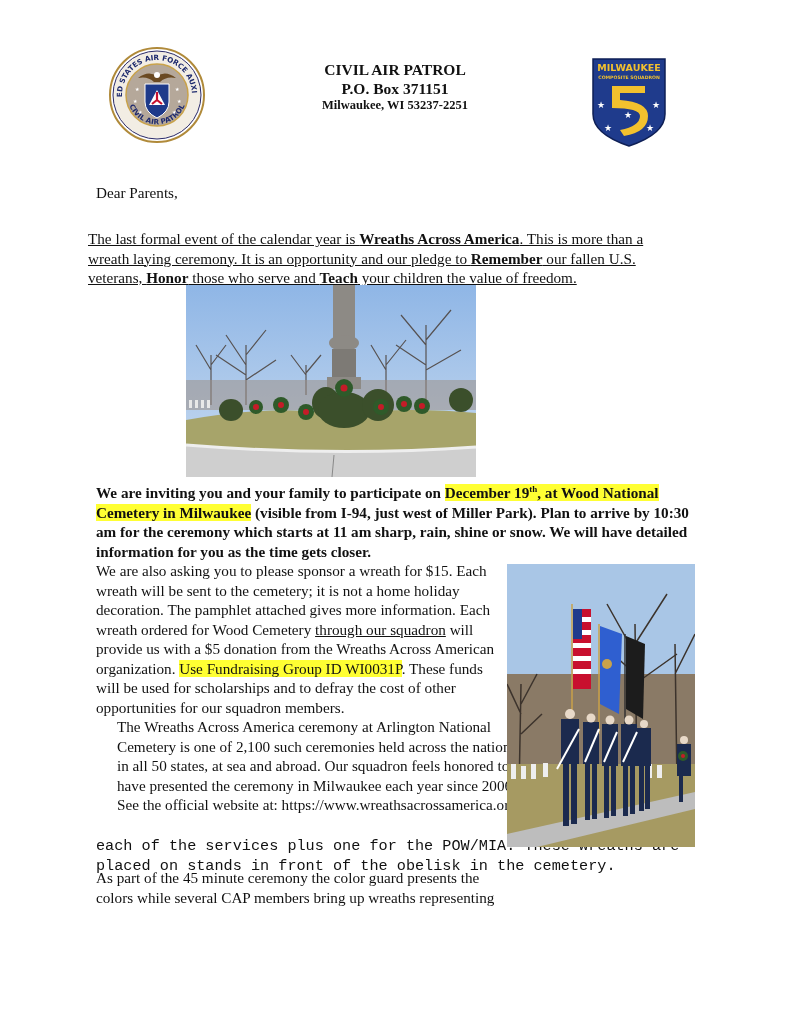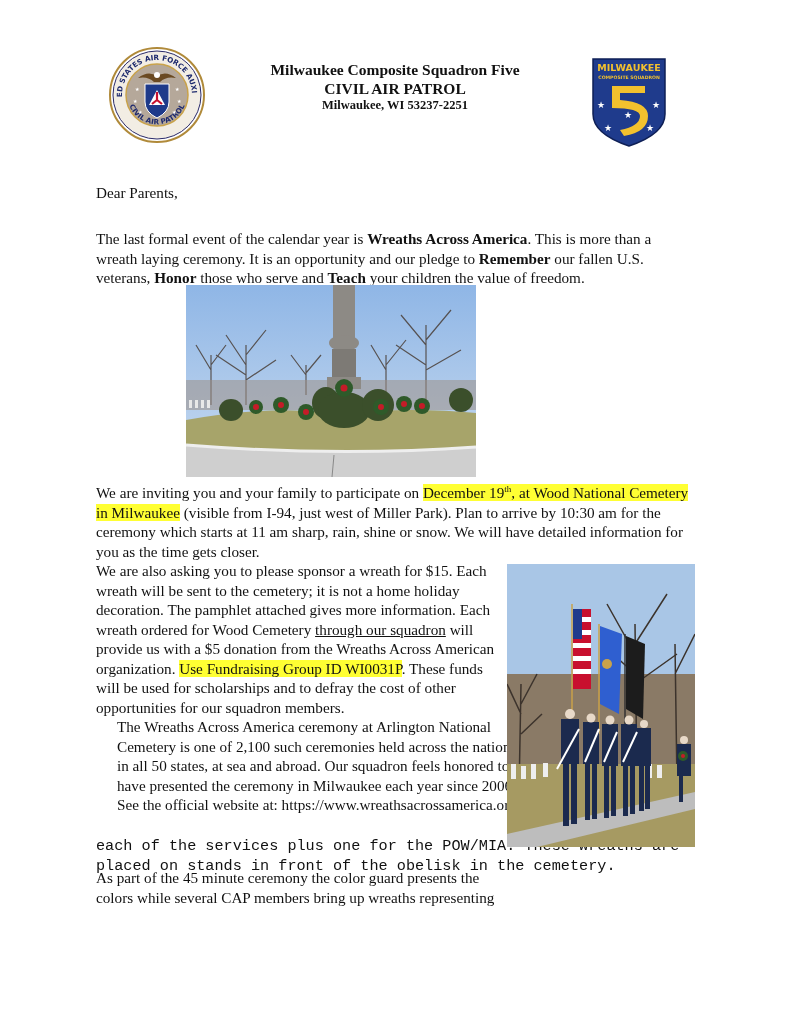--- a/index.html
+++ b/index.html
@@ -46,22 +46,22 @@
         <text x="67" y="45">★</text>
       <text x="25" y="57">★</text>
         <text x="69" y="57">★</text>
       <text x="30" y="68">★</text>
         <text x="64" y="68">★</text>
     </g>
   </svg>
 </div>
 
 <div class="abs hdr">
-  <div class="l">Milwaukee Composite Squadron Five</div>
   <div class="l">CIVIL AIR PATROL</div>
+  <div class="l">P.O. Box 371151</div>
   <div class="l small">Milwaukee, WI 53237-2251</div>
 </div>
 
 <div class="abs" style="left:590px; top:56px; width:78px; height:92px;">
   <svg width="78" height="92" viewBox="0 0 78 92">
     <path d="M3 3 L75 3 L75 58 Q75 78 39 90 Q3 78 3 58 Z" fill="#1f3b8c" stroke="#0e1f55" stroke-width="1.5"></path>
     <text x="39" y="15" text-anchor="middle" font-family="DejaVu Sans, sans-serif" font-size="9.5" font-weight="bold" fill="#f2c12e">MILWAUKEE</text>
     <text x="39" y="23" text-anchor="middle" font-family="DejaVu Sans, sans-serif" font-size="4.6" font-weight="bold" fill="#f2c12e">COMPOSITE SQUADRON</text>
     <path d="M22 30 L55 30 L55 37 L30 37 L30 44 Q58 46 58 60 Q58 76 34 80 L30 74 Q50 70 50 60 Q50 52 22 52 Z" fill="#f2c12e"></path>
     <g fill="#ffffff" font-size="9" font-family="DejaVu Sans, sans-serif">
@@ -69,21 +69,21 @@
         <text x="62" y="52">★</text>
       <text x="34" y="62">★</text>
       <text x="14" y="75">★</text>
         <text x="56" y="75">★</text>
     </g>
   </svg>
 </div>
 
 <div class="abs txt" style="left:96px; top:183px;">Dear Parents,</div>
 
-<div class="abs txt" style="left:96px; top:229px; width:590px;">
+<div class="abs txt" style="left:88px; top:229px; width:590px;text-decoration:underline;">
   <span>The last formal event of the calendar year is </span><b>Wreaths Across America</b><span>.  This is more than a wreath laying ceremony.  It is an opportunity and our pledge to </span><b>Remember</b><span> our fallen U.S. veterans, </span><b>Honor</b><span> those who serve and </span><b>Teach</b><span> your children the value of freedom.</span>
 </div>
 
 <div class="abs photo" style="left:186px; top:285px; width:290px; height:192px;">
   <svg width="290" height="192" viewBox="0 0 290 192">
     <defs>
       <linearGradient id="sky1" x1="0" y1="0" x2="0" y2="1">
         <stop offset="0" stop-color="#8fb6e6"></stop>
           <stop offset="1" stop-color="#c9dbef"></stop>
       </linearGradient>
@@ -137,21 +137,21 @@
       <circle cx="236" cy="121" r="8" fill="#2f5a2a"></circle>
         <circle cx="236" cy="121" r="3" fill="#c41c28"></circle>
     </g>
 
     <path d="M0 160 Q150 172 290 162 L290 192 L0 192 Z" fill="#cfcfcf"></path>
     <path d="M0 160 Q150 172 290 162" stroke="#eeeeee" stroke-width="3" fill="none"></path>
     <line x1="148" y1="170" x2="146" y2="192" stroke="#888" stroke-width="1"></line>
   </svg>
 </div>
 
-<div class="abs txt" style="left:96px; top:483px; width:600px;">
+<div class="abs txt" style="left:96px; top:483px; width:600px;font-weight:bold;">
   <span>We are inviting you and your family to participate on </span><span class="hl"><span>December 19</span><sup>th</sup><span>, at Wood National Cemetery in Milwaukee</span></span><span> (visible from I-94, just west of Miller Park).  Plan to arrive by 10:30 am for the ceremony which starts at 11 am sharp, rain, shine or snow.  We will have detailed information for you as the time gets closer.</span>
 </div>
 
 <div class="abs txt" style="left:96px; top:561px; width:410px;">
   <span>We are also asking you to please sponsor a wreath for $15.  Each wreath will be sent to the cemetery; it is not a home holiday decoration.  The pamphlet attached gives more information. Each wreath ordered for Wood Cemetery </span><span class="u">through our squadron</span><span> will provide us with a $5 donation from the Wreaths Across American organization.  </span><span class="hl">Use Fundraising Group ID WI0031P</span><span>. These funds will be used for scholarships and to defray the cost of other opportunities for our squadron members.</span>
 </div>
 
 <div class="abs txt" style="left:96px; top:717px; width:410px;margin-left:21px;">The Wreaths Across America ceremony at Arlington National Cemetery is one of 2,100 such ceremonies held across the nation, in all 50 states, at sea and abroad.  Our squadron feels honored to have presented the ceremony in Milwaukee each year since 2006. See the official website at: https://www.wreathsacrossamerica.org</div>
 
 <div class="abs txt" style="left:96px; top:834px; width:410px;margin-top:34px;">As part of the 45 minute ceremony the color guard presents the colors while several CAP members bring up wreaths representing</div>

